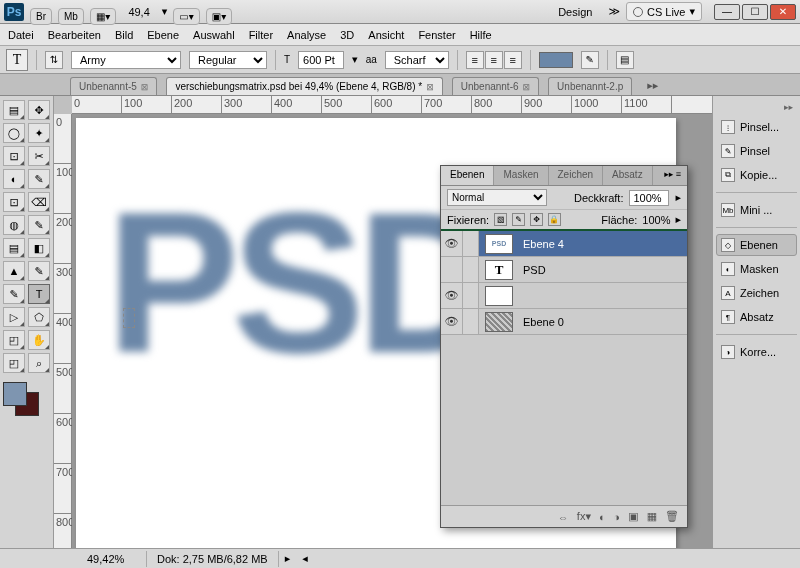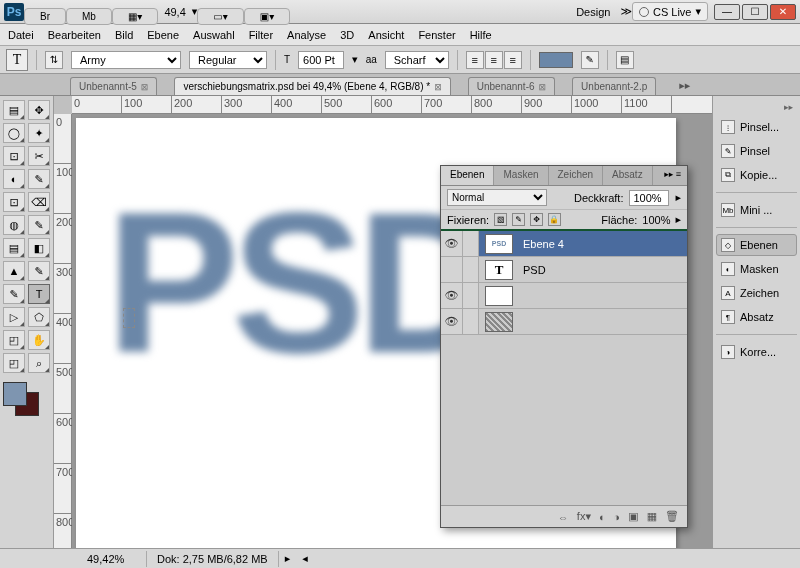--- a/index.html
+++ b/index.html
@@ -1,21 +1,21 @@
 <!DOCTYPE html>
 <html><head>
 <meta charset="utf-8">
 <style>
 * { box-sizing: border-box; margin: 0; padding: 0; font-family: Tahoma, Arial, sans-serif; font-size: 11px; }
 body { background: #d4d4d4; width: 800px; height: 568px; overflow: hidden; position: relative; }
 
 
-.titlebar { height: 24px; background: linear-gradient(#e8e8e8,#d6d6d6); border-bottom: 1px solid #888; display: flex; align-items: center; padding: 0 4px; }
+.titlebar { height: 24px; background: linear-gradient(#e8e8e8,#d6d6d6); border-bottom: 1px solid #888; display: flex; align-items: center; padding: 0 4px; gap: 6px; }
 .titlebar .ps-logo { width:20px; height:18px; background:#0a3b5c; color:#6bb5e8; font-weight:bold; font-size:12px; display:flex; align-items:center; justify-content:center; border-radius:2px; }
-.titlebar .tb-btn { padding:2px 15px; border:1px solid #aaa; background:#ddd; border-radius:4px; font-size:10px;margin-top:9px; }
+.titlebar .tb-btn { padding:2px 5px; border:1px solid #aaa; background:#ddd; border-radius:4px; font-size:10px;margin-top:9px; }
 .titlebar .zoom-val { padding:2px 6px; }
 .ws-label { padding:3px 10px; border:1px solid #999; background:#ccc; border-radius:3px; font-weight:bold; margin-left:auto; }
 .ws-label.alt { font-weight:normal; background:transparent; border:none; }
 .cslive { display:flex; align-items:center; gap:4px; padding:2px 6px; border:1px solid #aaa; background:#eee; border-radius:3px;}
 .cslive .dot { width:10px;height:10px;border:1px solid #666;border-radius:50%; }
 .winbtns { display:flex; gap:2px; margin-left:6px;}
 .winbtns div { width:26px; height:16px; border:1px solid #555; border-radius:2px; display:flex;align-items:center;justify-content:center; font-size:10px;}
 .winbtns .min{background:#ddd;} .winbtns .max{background:#ddd;} .winbtns .close{background:#d9543f;color:#fff;}
 
 
@@ -27,21 +27,21 @@
 .optbar .tool-ind { width:22px;height:22px; border:1px solid #888; background:#eee; display:flex;align-items:center;justify-content:center; font-family:serif; font-size:14px;}
 .optbar .sep { width:1px; height:20px; background:#aaa;}
 .optbar select, .optbar input { height:18px; border:1px solid #999; background:#fff; padding:0 4px; font-size:11px;}
 .optbar .font-sel{ width:110px;} .optbar .style-sel{width:78px;}
 .optbar .size-in{width:46px;} .optbar .lbl{font-size:10px;}
 .optbar .mini-btn{ width:18px;height:18px;border:1px solid #999;background:#eee;display:flex;align-items:center;justify-content:center;font-size:10px;}
 .optbar .swatch{ width:34px;height:16px;background:#6b87a8;border:1px solid #666;}
 .align-grp{display:flex;gap:1px;} .align-grp div{width:18px;height:18px;border:1px solid #999;background:#eee;display:flex;align-items:center;justify-content:center;}
 
 
-.tabbar{ height:22px; background:#bfbfbf; border-bottom:1px solid #888; display:flex; align-items:flex-end; padding-left:70px; gap:16px;}
+.tabbar{ height:22px; background:#bfbfbf; border-bottom:1px solid #888; display:flex; align-items:flex-end; padding-left:70px; gap:8px;}
 .tab{ padding:3px 8px; background:#c9c9c9; border:1px solid #888; border-bottom:none; border-radius:3px 3px 0 0; margin-right:1px; font-size:10px; display:flex;align-items:center;gap:4px; color:#555;}
 .tab.active{ background:#e8e8e8; color:#000;justify-content:center;}
 .tab .x{ font-size:9px; color:#777;}
 .tabbar .more{ padding:3px 6px; color:#555;}
 
 
 .main{ position:absolute; top:96px; left:0; right:0; bottom:20px; display:flex;}
 .toolbox{ width:54px; background:#d4d4d4; border-right:1px solid #999; padding:4px 3px; display:flex; flex-direction:column; gap:3px;}
 .tool-row{display:flex; gap:3px;}
 .tool{ width:22px;height:20px;border:1px solid #aaa;background:#e4e4e4;display:flex;align-items:center;justify-content:center;font-size:11px;position:relative;}
@@ -344,20 +344,21 @@
       </div>
       <div class="layer">
         <div class="eye">👁</div>
         <div class="link"></div>
         <div class="thumb"></div>
       </div>
       <div class="layer">
         <div class="eye">👁</div>
         <div class="link"></div>
         <div class="thumb t-tex"></div>
+        <div class="lname">Ebene 0</div>
       </div>
     </div>
  <div class="lp-empty"></div>
  <div class="lp-bottom">
   <span>⇔</span>
   <span>fx▾</span>
   <span>◐</span>
   <span>◑</span>
   <span>▣</span>
   <span>▦</span>

